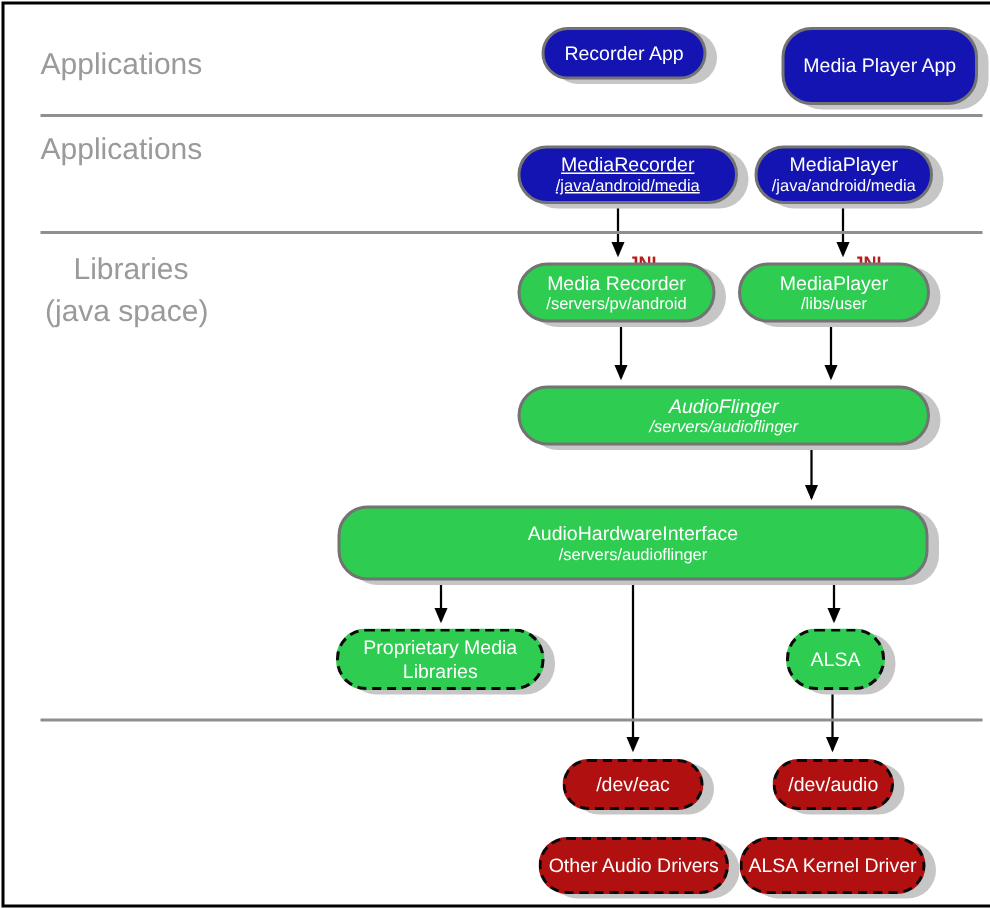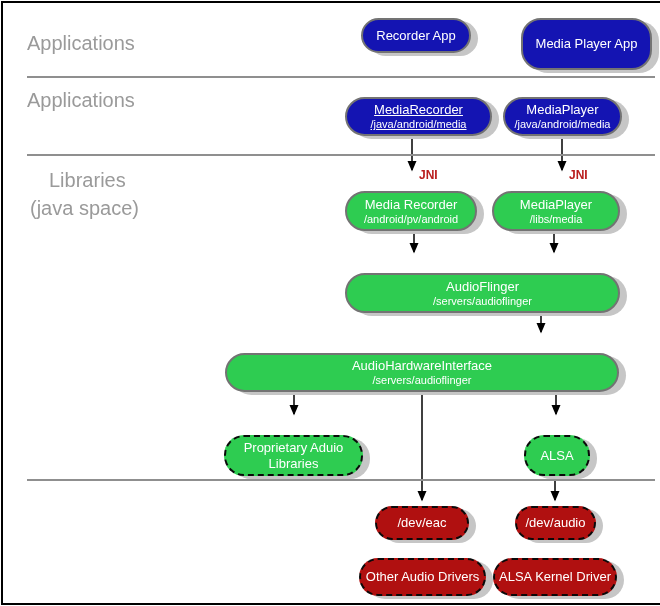--- a/index.html
+++ b/index.html
@@ -37,21 +37,21 @@
     flex-direction: column;
     align-items: center;
     justify-content: center;
     color: #ffffff;
     text-align: center;
     box-shadow: 7px 3px 0 0 #c6c6c6;
   }
   .pill.solid { border: 2px solid #737373; }
   .pill.dashed { border: 2px dashed #0a0a0a; }
   .pill.blue  { background: #1414b2; }
-  .pill.green { background: #2ecc51; margin-top: 16px; }
+  .pill.green { background: #2ecc51; }
   .pill.red   { background: #b01010; }
   .pill .title { font-size: 13px; line-height: 16px; }
   .pill .sub   { font-size: 11px; line-height: 13px; }
   .arrow-layer {
     position: absolute;
     left: 0; top: 0;
     width: 656px; height: 600px;
     pointer-events: none;
   }
   .edge-label {
@@ -107,39 +107,39 @@
   <div class="pill blue solid" style="left:500px; top:94px; width:119px; height:39px;">
     <div class="title">MediaPlayer</div>
     <div class="sub">/java/android/media</div>
   </div>
 
   <div class="edge-label" style="left:416px; top:137px;">JNI</div>
   <div class="edge-label" style="left:566px; top:137px;">JNI</div>
 
   <div class="pill green solid" style="left:342px; top:172px; width:132px; height:40px;">
     <div class="title">Media Recorder</div>
-    <div class="sub">/android/pv/android</div>
+    <div class="sub">/servers/pv/android</div>
   </div>
   <div class="pill green solid" style="left:489px; top:172px; width:128px; height:40px;">
     <div class="title">MediaPlayer</div>
-    <div class="sub">/libs/media</div>
+    <div class="sub">/libs/user</div>
   </div>
 
-  <div class="pill green solid" style="left:342px; top:254px; width:275px; height:40px;">
+  <div class="pill green solid" style="left:342px; top:254px; width:275px; height:40px;font-style:italic;">
     <div class="title">AudioFlinger</div>
     <div class="sub">/servers/audioflinger</div>
   </div>
 
-  <div class="pill green solid" style="left:222px; top:334px; width:394px; height:39px;align-items:center;">
+  <div class="pill green solid" style="left:222px; top:334px; width:394px; height:50px;align-items:center;">
     <div class="title">AudioHardwareInterface</div>
     <div class="sub">/servers/audioflinger</div>
   </div>
 
   <div class="pill green dashed" style="left:221px; top:416px; width:139px; height:41px;">
-    <div class="title">Proprietary Aduio</div>
+    <div class="title">Proprietary Media</div>
     <div class="title">Libraries</div>
   </div>
   <div class="pill green dashed" style="left:521px; top:416px; width:66px; height:41px;">
     <div class="title">ALSA</div>
   </div>
 
   <div class="pill red dashed" style="left:372px; top:503px; width:94px; height:34px;">
     <div class="title">/dev/eac</div>
   </div>
   <div class="pill red dashed" style="left:512px; top:503px; width:81px; height:34px;justify-content:center;">

